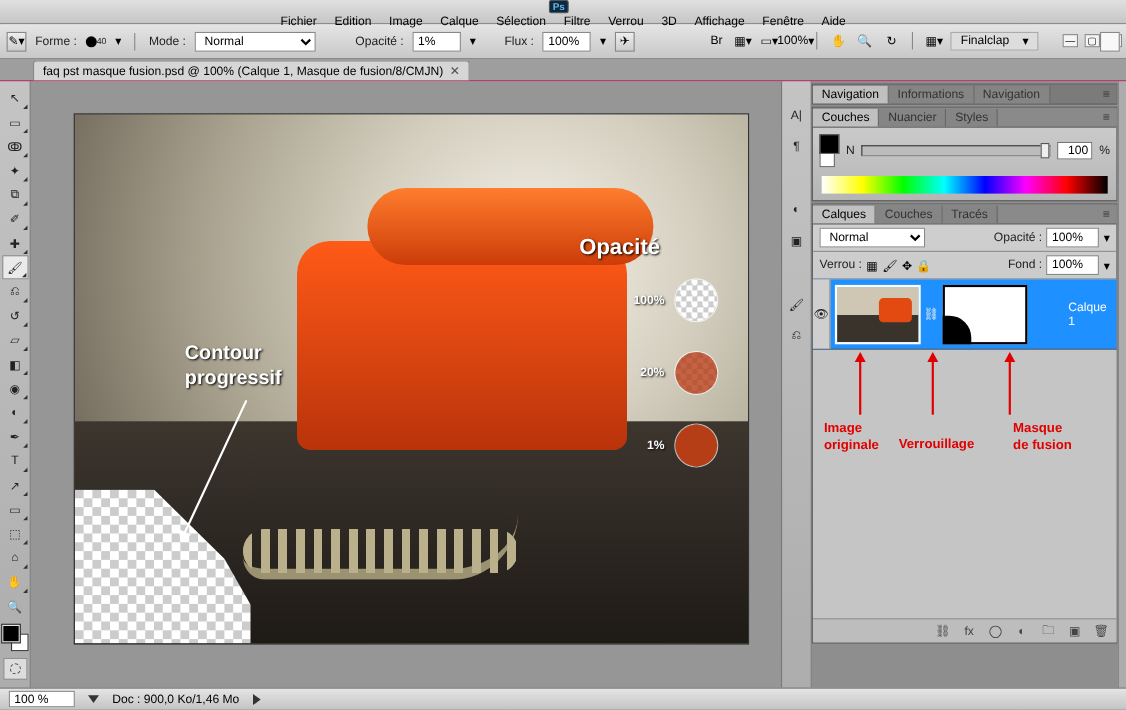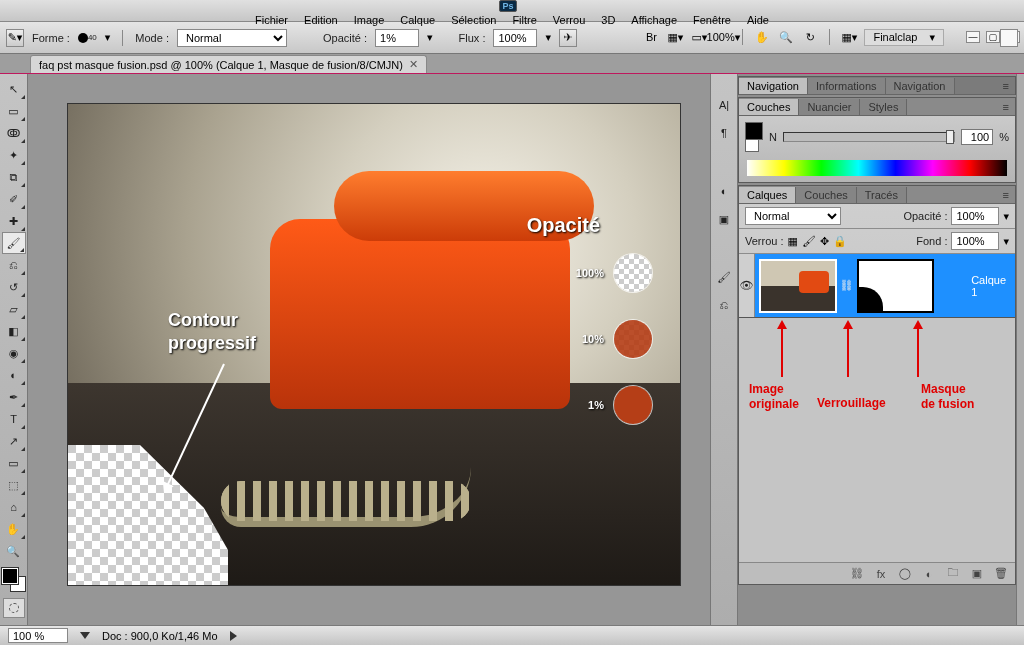--- a/index.html
+++ b/index.html
@@ -244,22 +244,22 @@
       <div class="ann-contour" style="white-space:pre">Contour
 progressif</div>
       <div class="arrow-contour"></div>
       <div class="ann-opa-title">Opacité</div>
       <div class="opa-col">
         <div class="opa-row">
             <span>100%</span>
             <span class="opa-circle"></span>
           </div>
         <div class="opa-row">
-            <span>10%</span>
-            <span class="opa-circle o10"></span>
+            <span>20%</span>
+            <span class="opa-circle o20"></span>
           </div>
         <div class="opa-row">
             <span>1%</span>
             <span class="opa-circle o1"></span>
           </div>
       </div>
     </div>
   </div>
 
   <div class="vstrip">

